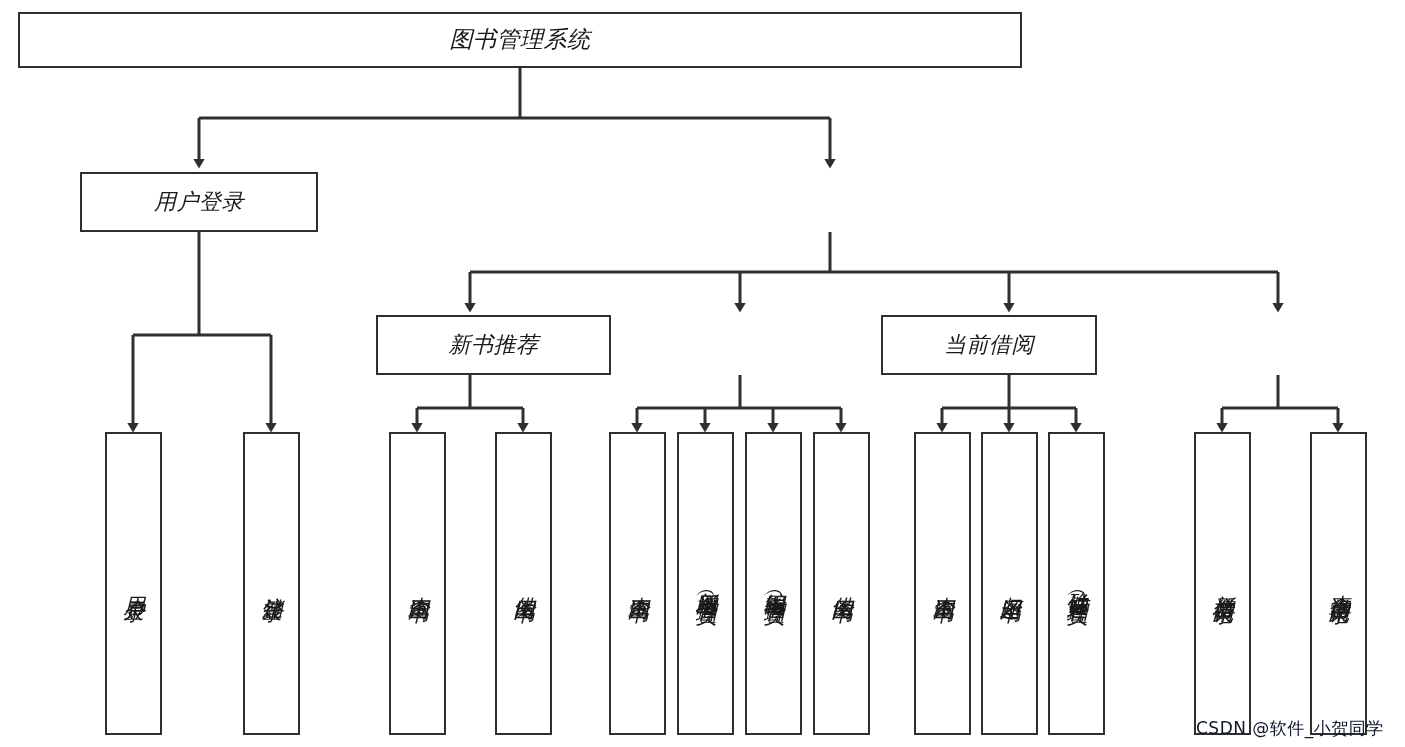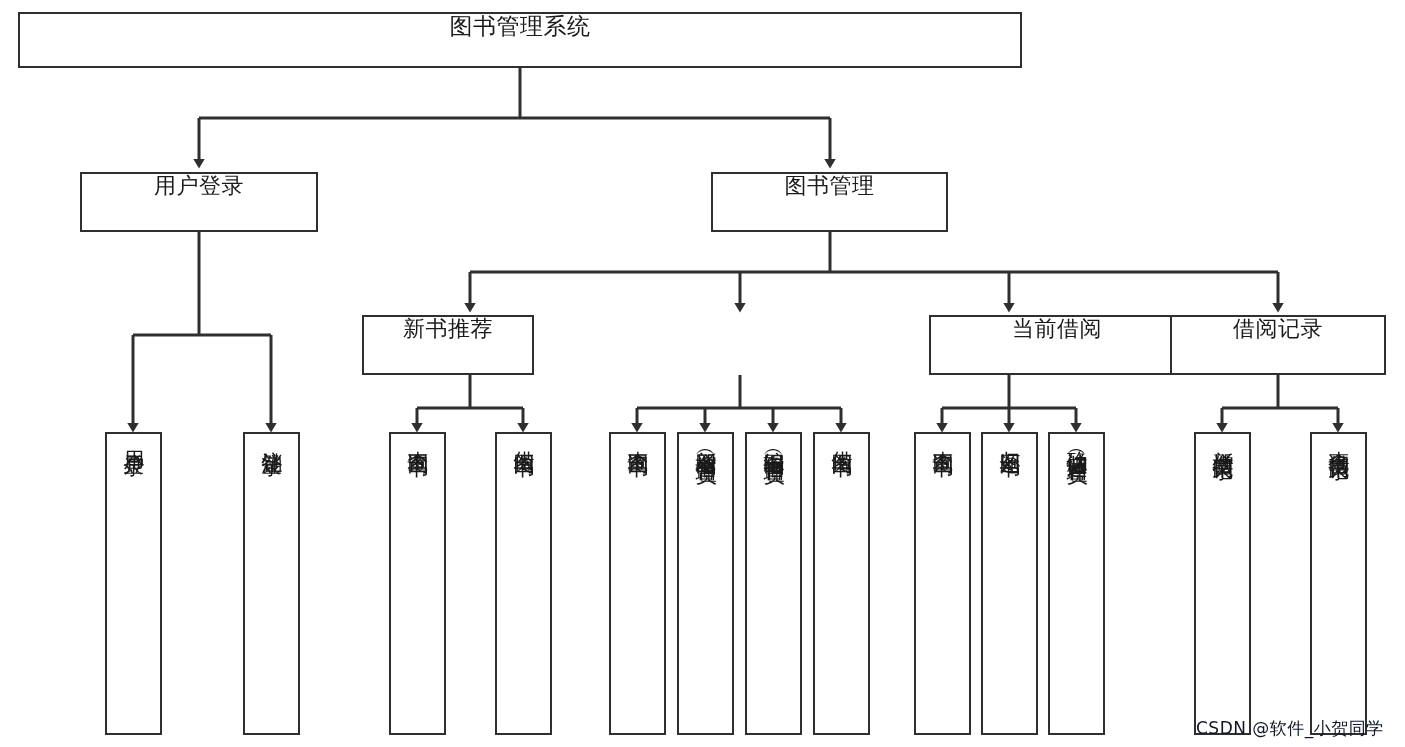--- a/index.html
+++ b/index.html
@@ -24,22 +24,24 @@
     top: 0;
     width: 1405px;
     height: 747px;
   }
   .node-box {
     position: absolute;
     box-sizing: border-box;
     border: 2.5px solid #2f2f2f;
     background: #ffffff;
     display: flex;
+    align-items: center;
     justify-content: center;
     color: #1a1a1a;
+    font-style: italic;
   }
   .node-label-h {
     font-size: 22px;
     line-height: 1.1;
     letter-spacing: 0.5px;
     white-space: nowrap;
   }
   .node-label-v {
     font-size: 21px;
     line-height: 1.18;
@@ -135,36 +137,30 @@
   </svg>
 
   <div class="node-box title-box" style="left:18px; top:12px; width:1004px; height:56px;">
     <span class="node-label-h">图书管理系统</span>
   </div>
 
   <div class="node-box" style="left:80px; top:172px; width:238px; height:60px;">
     <span class="node-label-h">用户登录</span>
   </div>
 
-  <div class="node-box" style="left:711px; top:172px; width:237px; height:60px;">
-    <span class="node-label-h">图书管理</span>
-  </div>
-
-  <div class="node-box" style="left:362px; top:315px; width:172px; height:60px;">
+
+  <div class="node-box" style="left:376px; top:315px; width:235px; height:60px;">
     <span class="node-label-h">新书推荐</span>
   </div>
 
 
-  <div class="node-box" style="left:929px; top:315px; width:256px; height:60px;">
+  <div class="node-box" style="left:881px; top:315px; width:216px; height:60px;">
     <span class="node-label-h">当前借阅</span>
   </div>
 
-  <div class="node-box" style="left:1170px; top:315px; width:216px; height:60px;">
-    <span class="node-label-h">借阅记录</span>
-  </div>
 
   <div class="node-box" style="left:105px; top:432px; width:57px; height:303px;">
     <span class="node-label-v">用户登录</span>
   </div>
 
   <div class="node-box" style="left:243px; top:432px; width:57px; height:303px;">
     <span class="node-label-v">注销登录</span>
   </div>
 
   <div class="node-box" style="left:389px; top:432px; width:57px; height:303px;">

